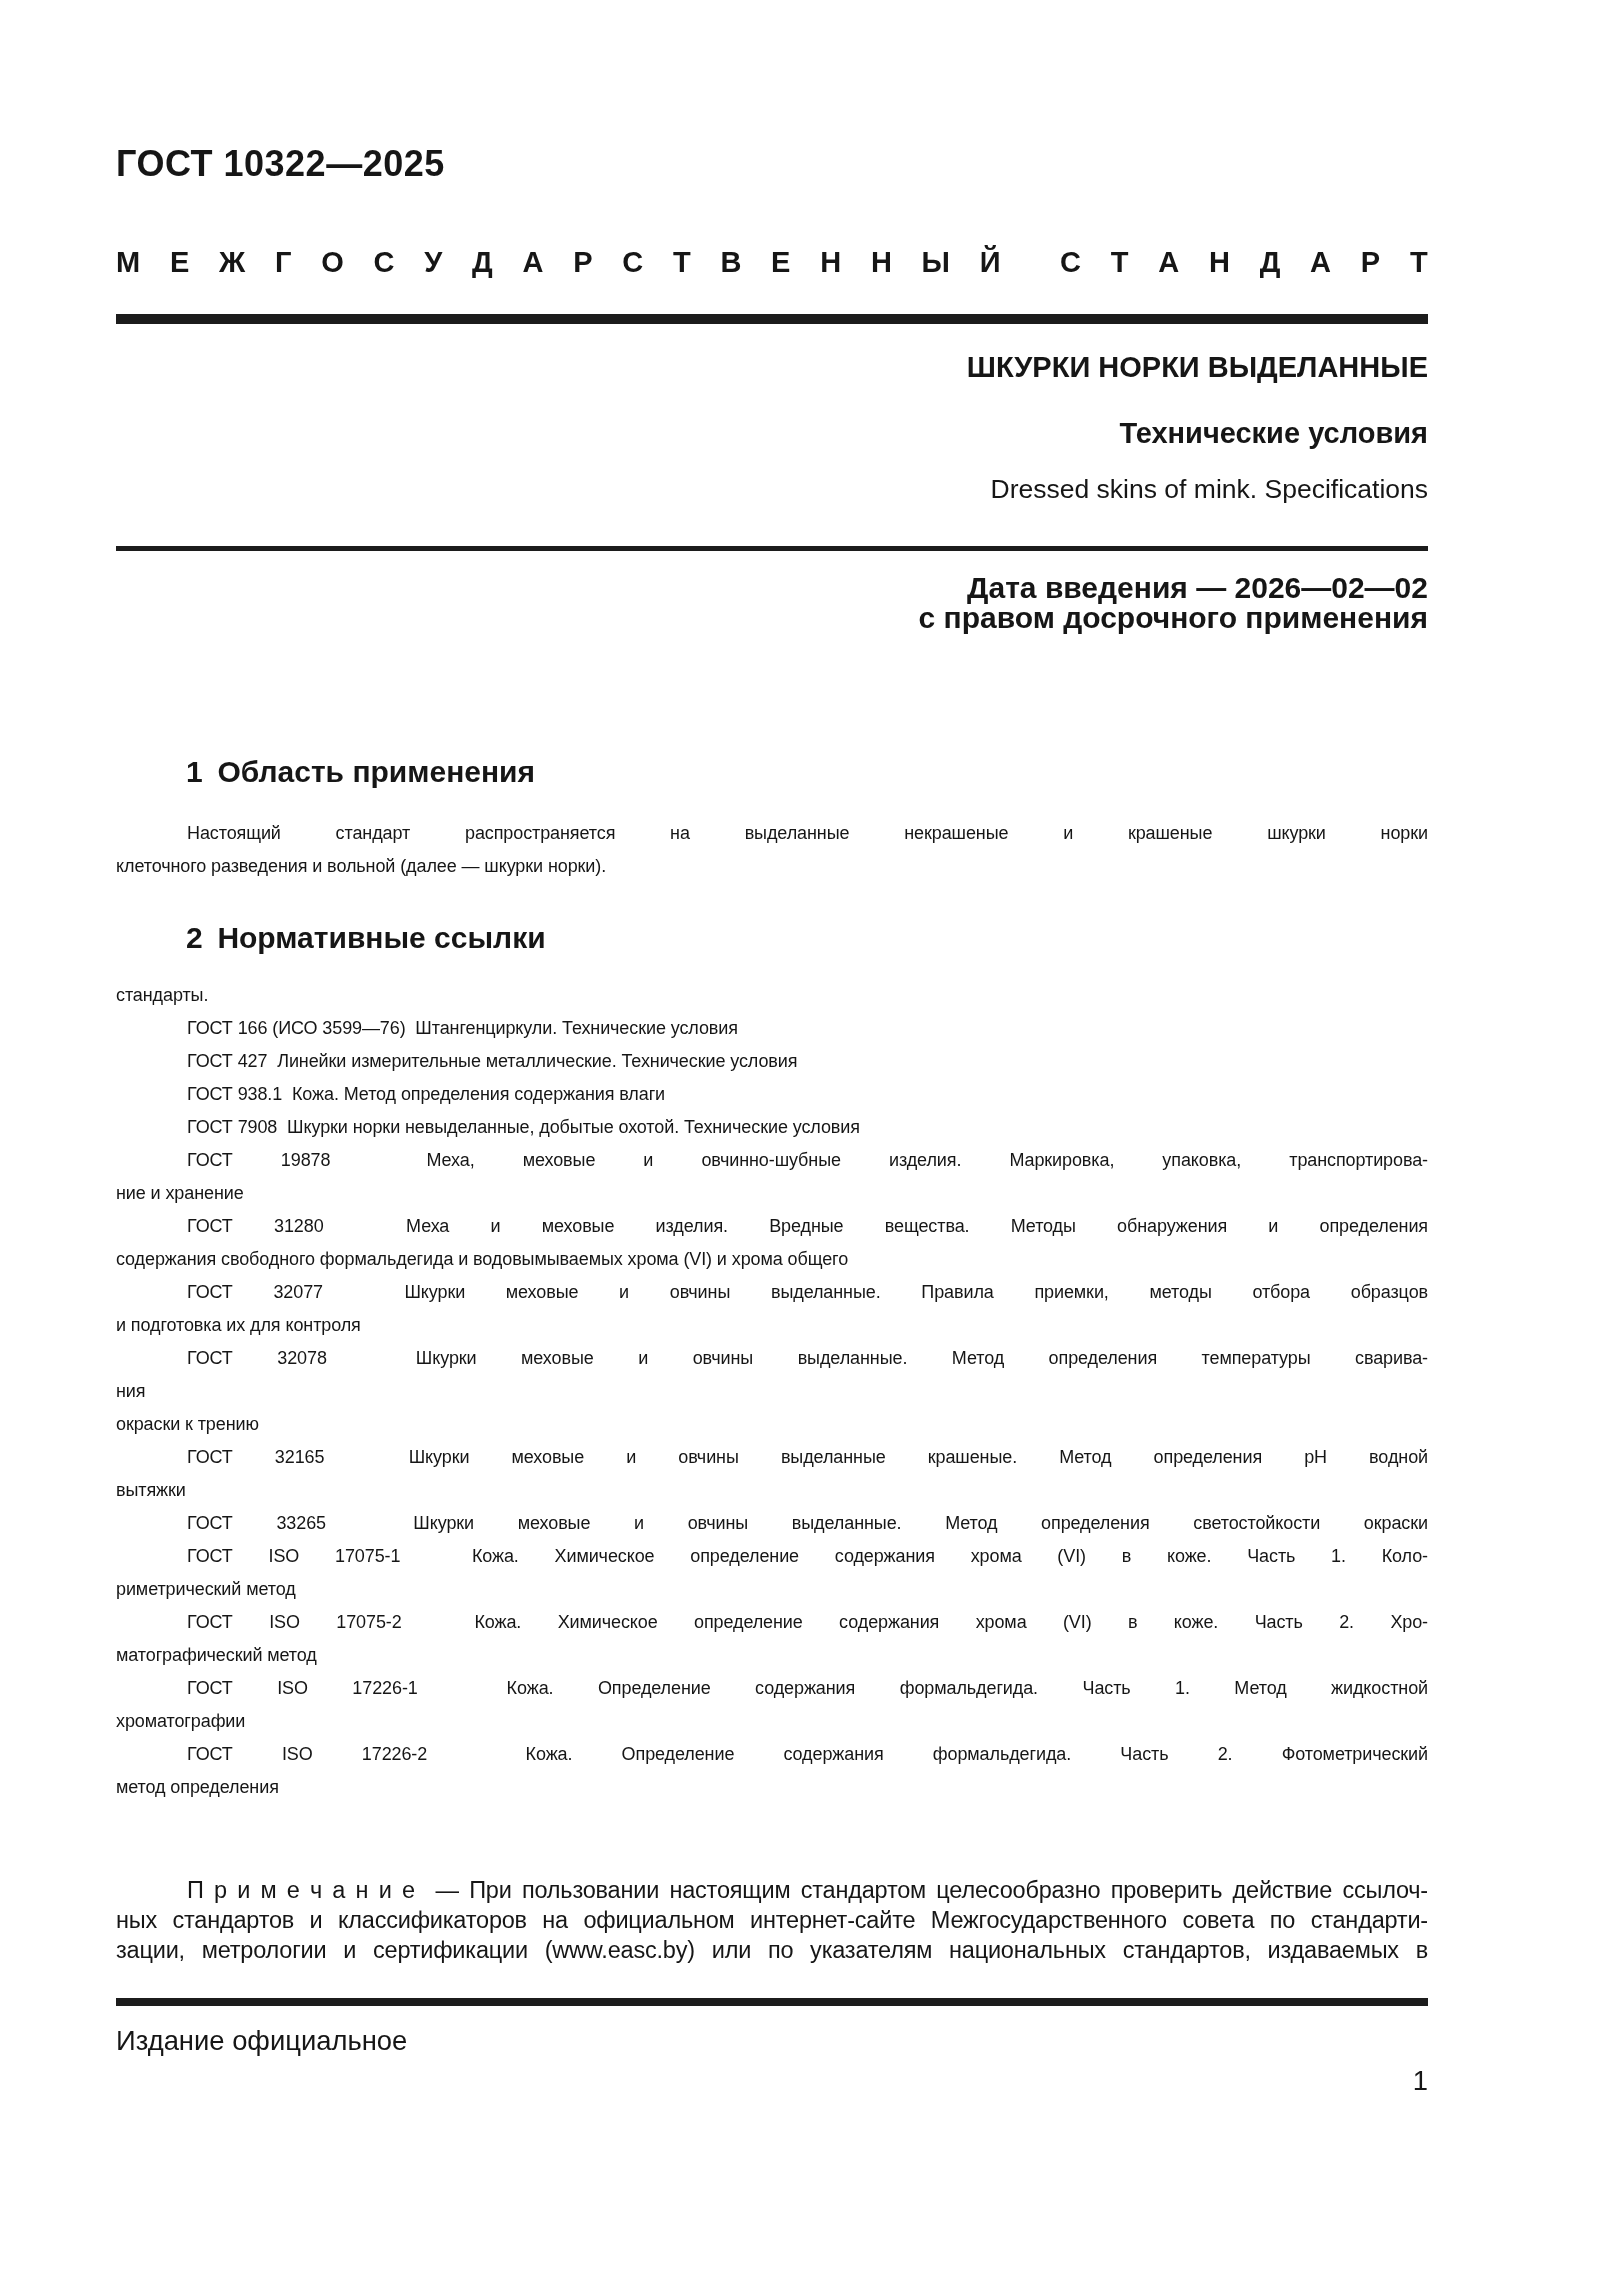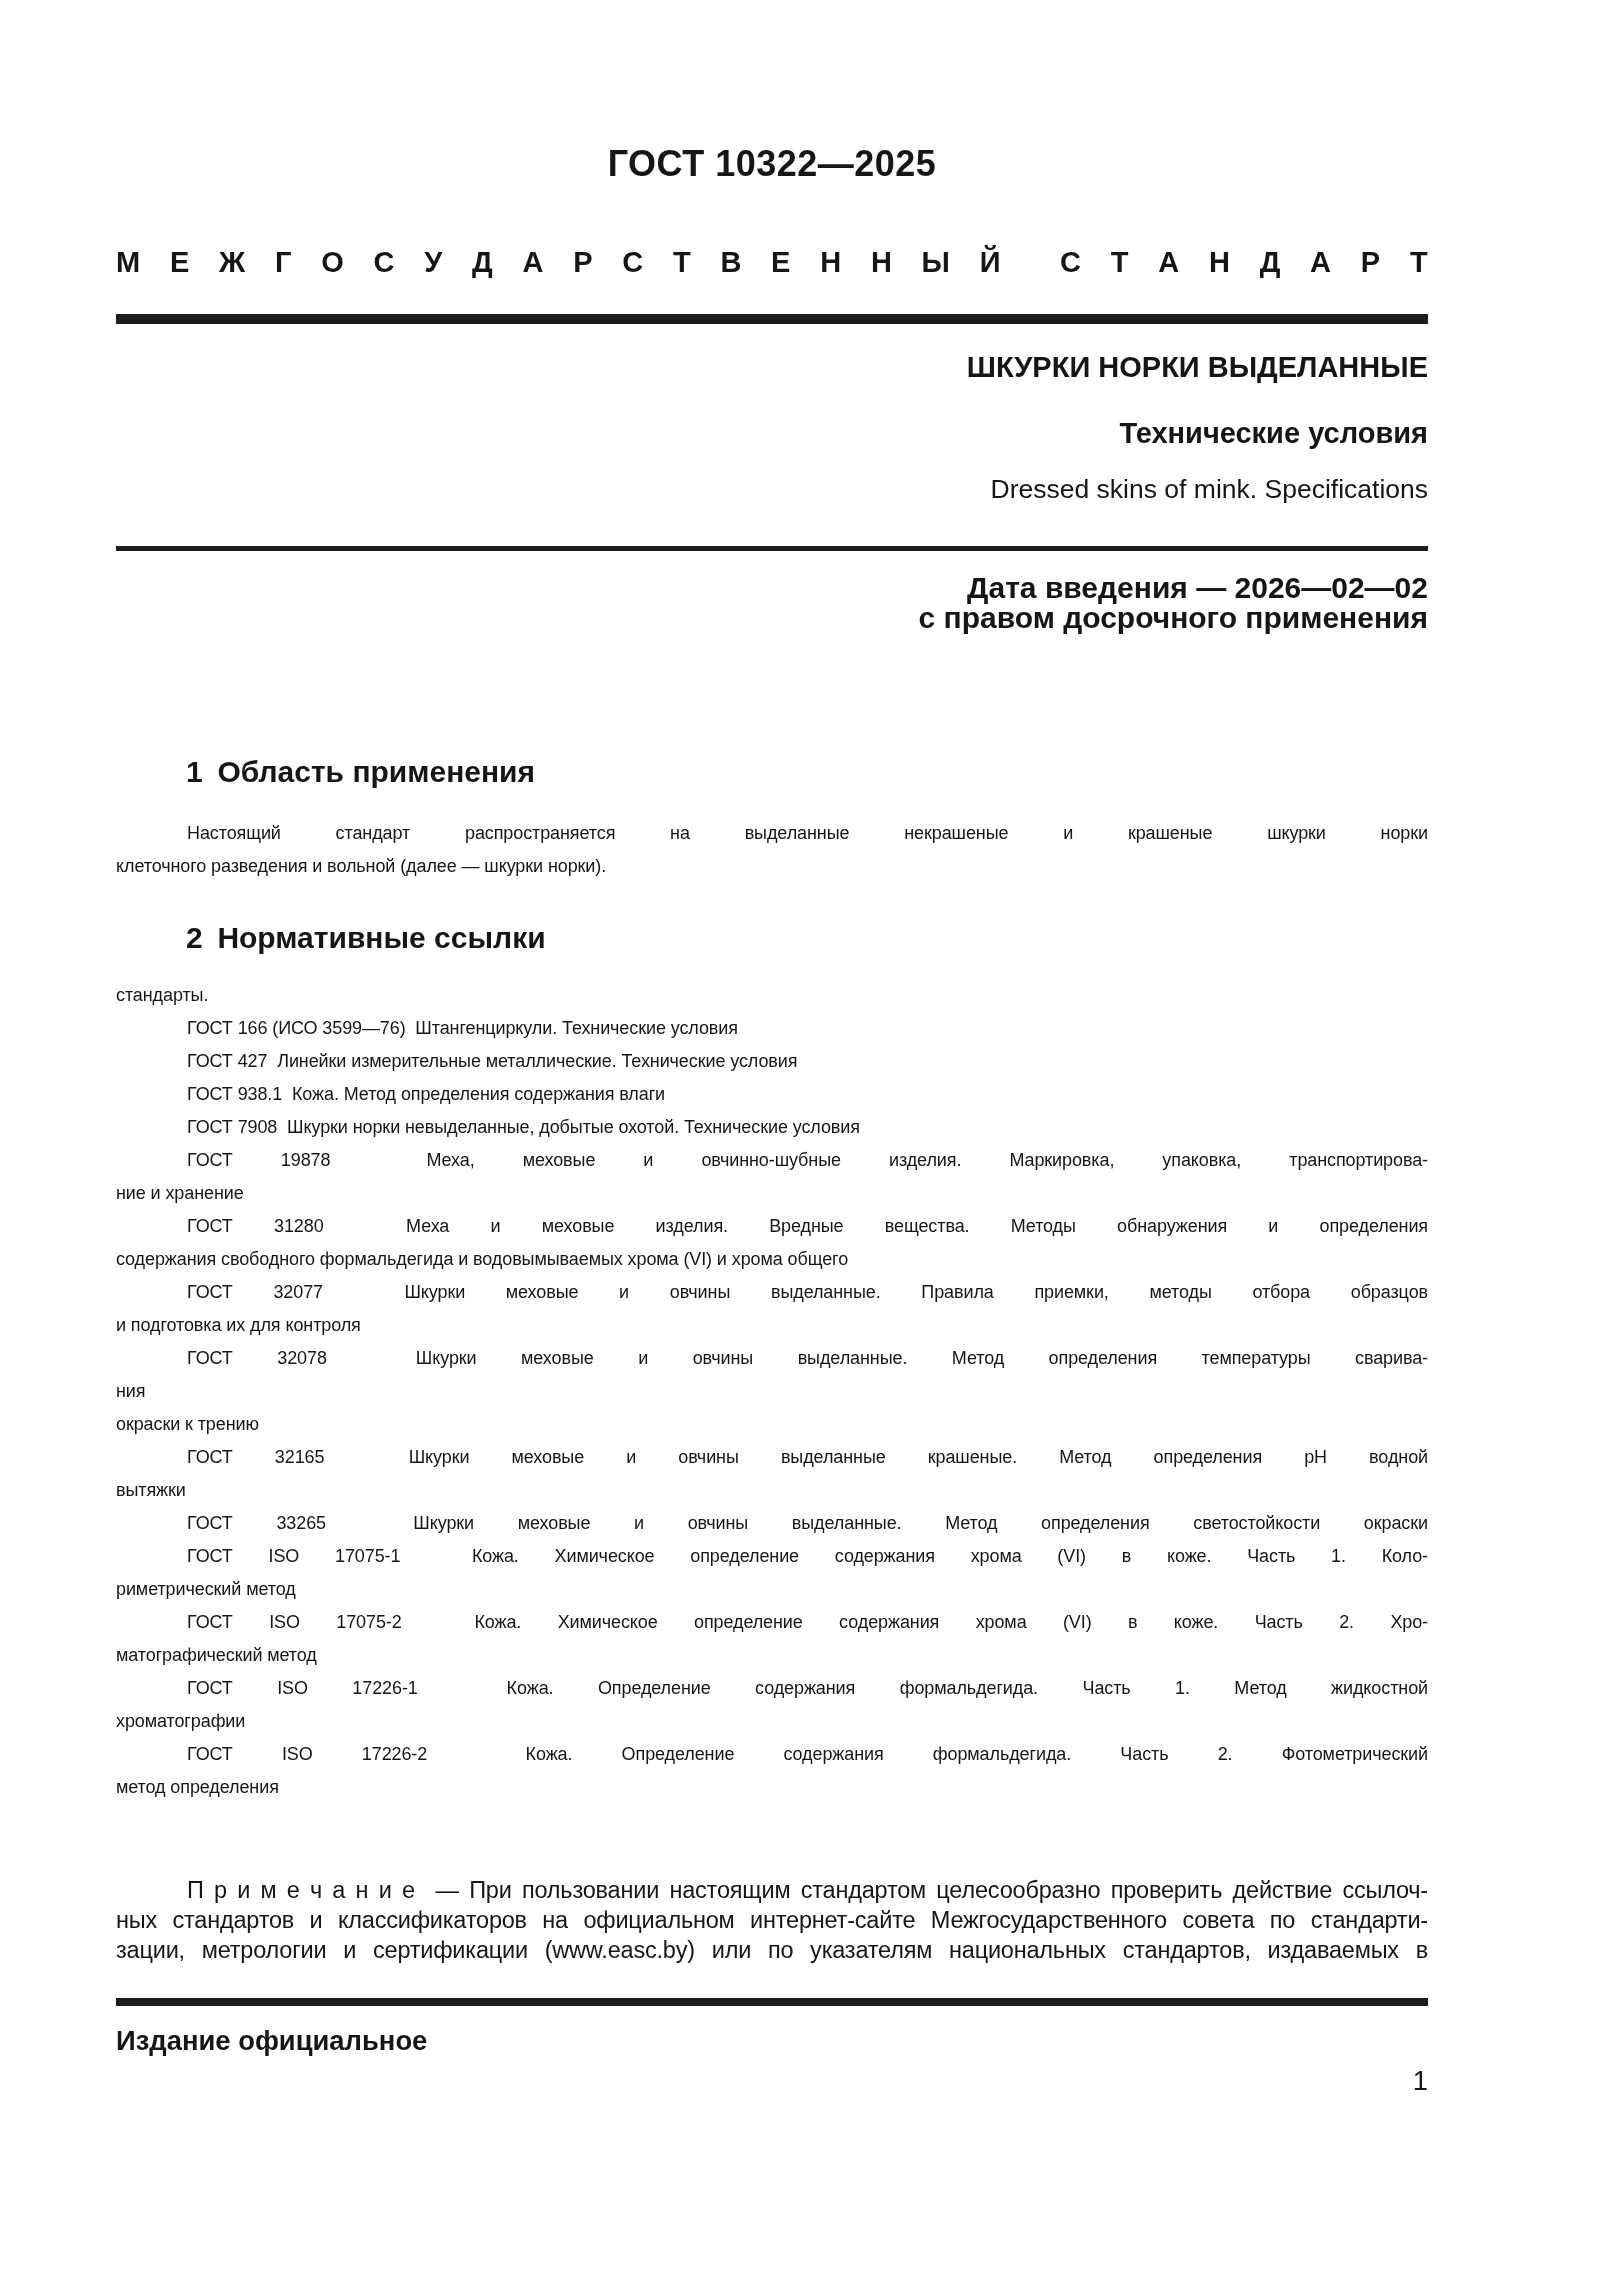--- a/index.html
+++ b/index.html
@@ -11,21 +11,21 @@
     color:#161616;
     overflow:hidden;
   }
   .rule{position:absolute;left:116px;width:1312px;background:#1c1c1c;}
   #rule-banner{top:314px;height:9.8px;}
   #rule-title{top:546px;height:4.9px;}
   #rule-footer{top:1998px;height:7.8px;}
 
   #doc-number{
     position:absolute;top:143px;left:116px;width:1312px;
-    text-align:center;font-weight:bold;font-size:36px;letter-spacing:0.5px;
+    text-align:left;font-weight:bold;font-size:36px;letter-spacing:0.5px;
   }
   #banner{
     position:absolute;top:248px;left:116px;width:1312px;
     display:flex;justify-content:space-between;align-items:flex-start;
     font-weight:bold;font-size:29px;line-height:29px;
   }
   #banner span{display:block;}
 
   .centered{position:absolute;left:116px;width:1312px;text-align:right;}
   #title-ru{top:351px;font-weight:bold;font-size:29px;}
@@ -51,21 +51,21 @@
   .line{height:33px;}
   .line.ind{text-indent:71px;}
   .line.fill{text-align:justify;text-align-last:justify;}
 
   #note-block{
     position:absolute;left:116px;top:1875px;width:1312px;
     font-size:23.5px;line-height:30px;letter-spacing:-0.2px;
   }
   #note-block .line{height:30px;}
 
-  #edition{position:absolute;top:2025px;left:116px;font-weight:bold;font-size:27.4px;}
+  #edition{position:absolute;top:2025px;left:116px;font-weight:normal;font-size:27.4px;}
   #page-num{position:absolute;top:2065px;left:116px;width:1312px;text-align:right;font-size:27.4px;}
 </style>
 </head>
 <body>
 
 <div class="page">
 
   <div id="doc-number">ГОСТ 10322—2025</div>
 
   <div id="banner">

